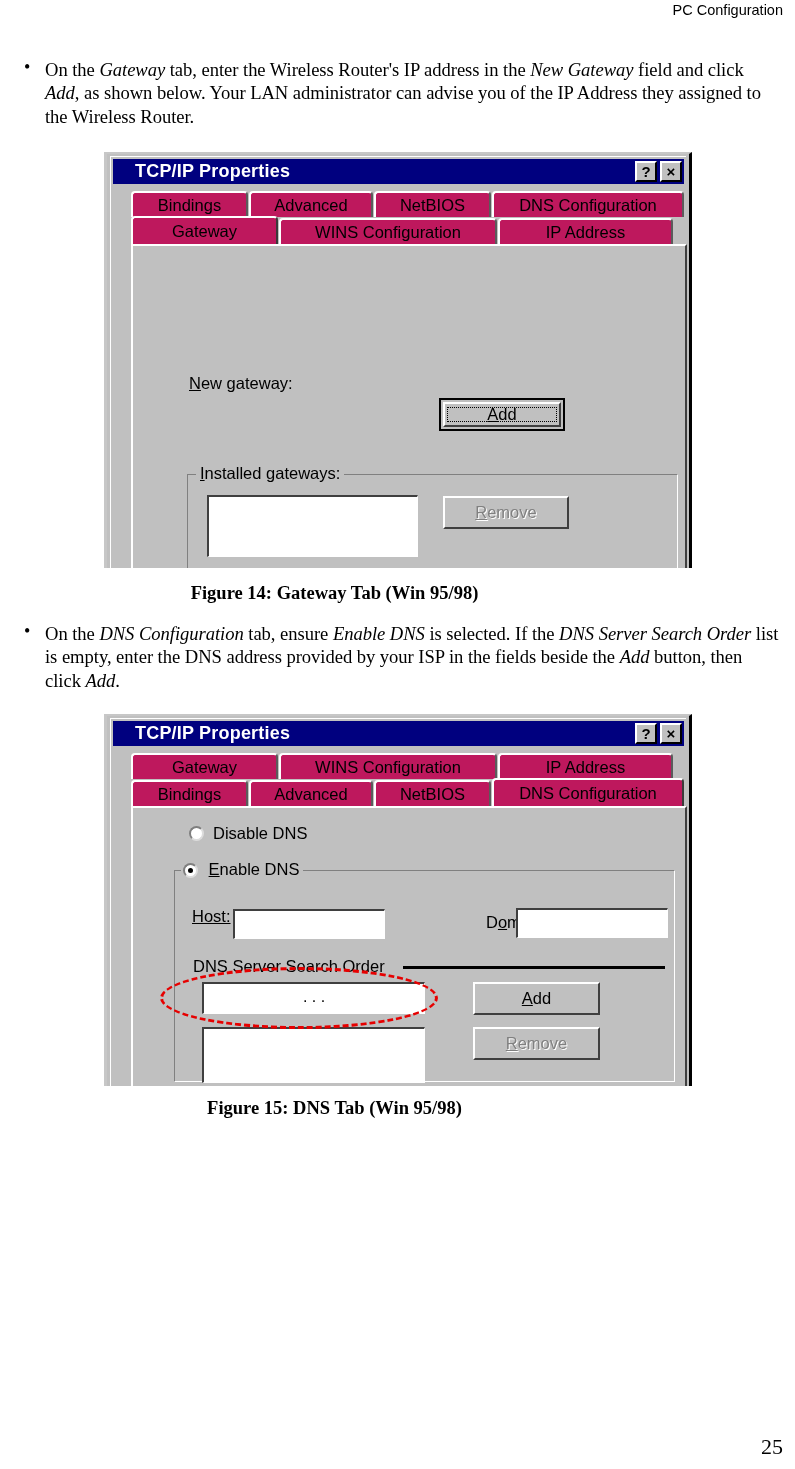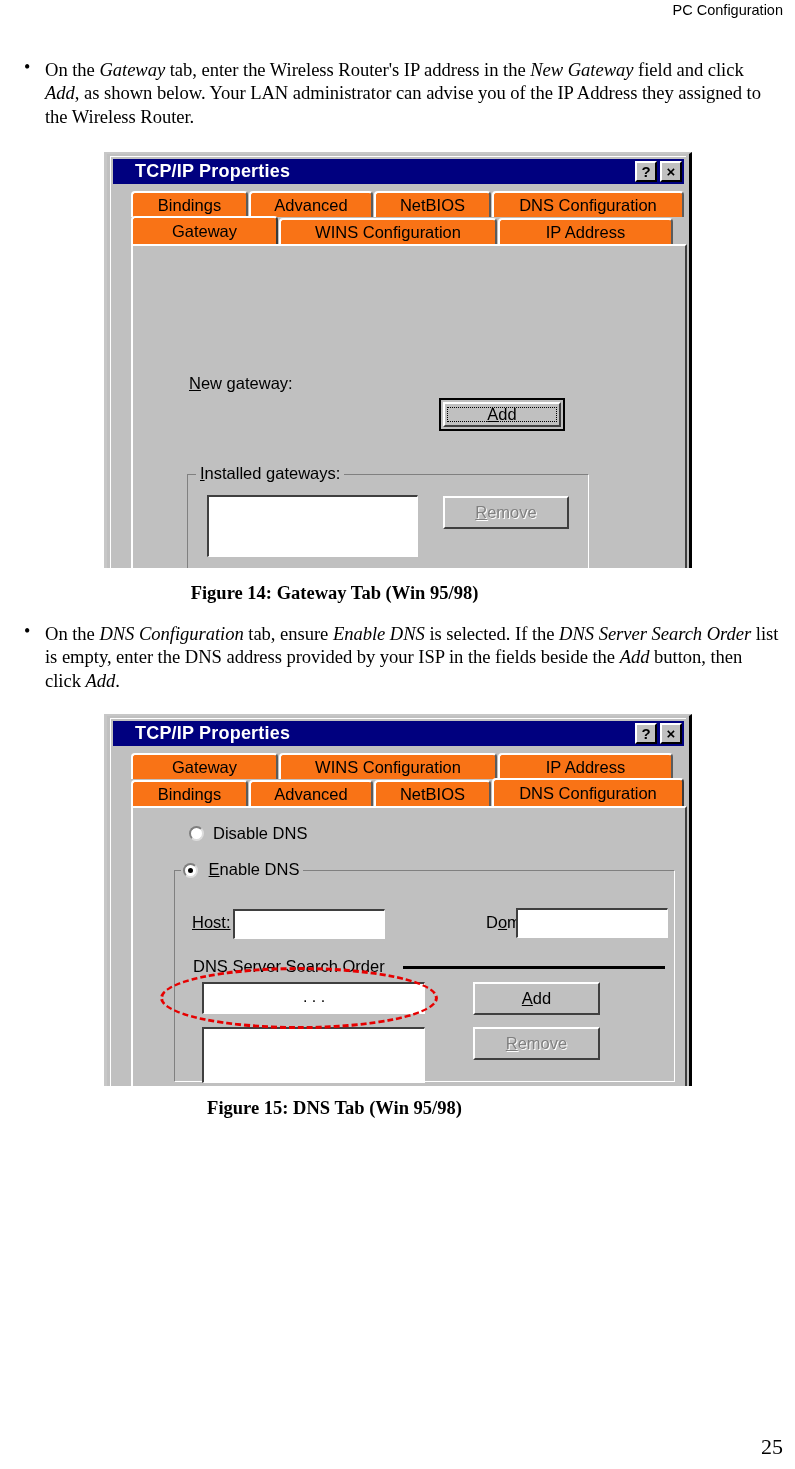--- a/index.html
+++ b/index.html
@@ -135,21 +135,21 @@
     line-height: 1;
   }
 
   
   .tabrow {
     position: absolute;
     display: flex;
     height: 26px;
   }
   .tab {
-    background: #f97316;
+    background: #be185d;
     border-top: 2px solid #ffffff;
     border-left: 2px solid #ffffff;
     border-right: 2px solid #5b5b5b;
     border-bottom: none;
     box-sizing: border-box;
     display: flex;
     align-items: center;
     justify-content: center;
     font-size: 16.5px;
     color: #000;
@@ -374,21 +374,21 @@
 
 
       <div class="win-btn default" style="left:306px; top:152px; width:126px; height:33px;">
         <div class="inner">
           <div class="focus">
             <span><span class="u">A</span><span>dd</span></span>
           </div>
         </div>
       </div>
 
-      <div class="groupbox" style="left:54px; top:228px; width:402px; height:100px;">
+      <div class="groupbox" style="left:54px; top:228px; width:491px; height:100px;">
         <div class="groupbox-title"><span class="u">I</span><span>nstalled gateways:</span></div>
 
         <div class="win-field" style="left:19px; top:20px; width:211px; height:62px;"></div>
 
         <div class="win-btn disabled" style="left:255px; top:21px; width:126px; height:33px;">
           <span><span class="u">R</span><span>emove</span></span>
         </div>
       </div>
     </div>
   </div>
@@ -447,21 +447,21 @@
       </div>
 
       <div class="groupbox" style="left:41px; top:62px; width:501px; height:212px;">
         <div class="groupbox-title" style="left:6px; top:-11px; padding-left:2px;">
           <span class="radio" style="position:relative; display:inline-block; top:3px; left:0px;">
             <span class="dot"></span>
           </span>
           <span style="margin-left:6px;"><span class="u">E</span><span>nable DNS</span></span>
         </div>
 
-        <div class="win-label" style="left:17px; top:42px;text-decoration:underline;"><span class="u">H</span><span>ost:</span></div>
+        <div class="win-label" style="left:17px; top:36px;text-decoration:underline;"><span class="u">H</span><span>ost:</span></div>
         <div class="win-field" style="left:58px; top:38px; width:152px; height:30px;">
           <span></span>
         </div>
 
         <div class="win-label" style="left:267px; top:42px;margin-left:44px;"><span>D</span><span class="u">o</span><span>main:</span></div>
         <div class="win-field" style="left:341px; top:37px; width:152px; height:30px;">
           <span></span>
         </div>
 
         <div class="win-label" style="left:18px; top:86px;">DNS Server Search Order</div>

